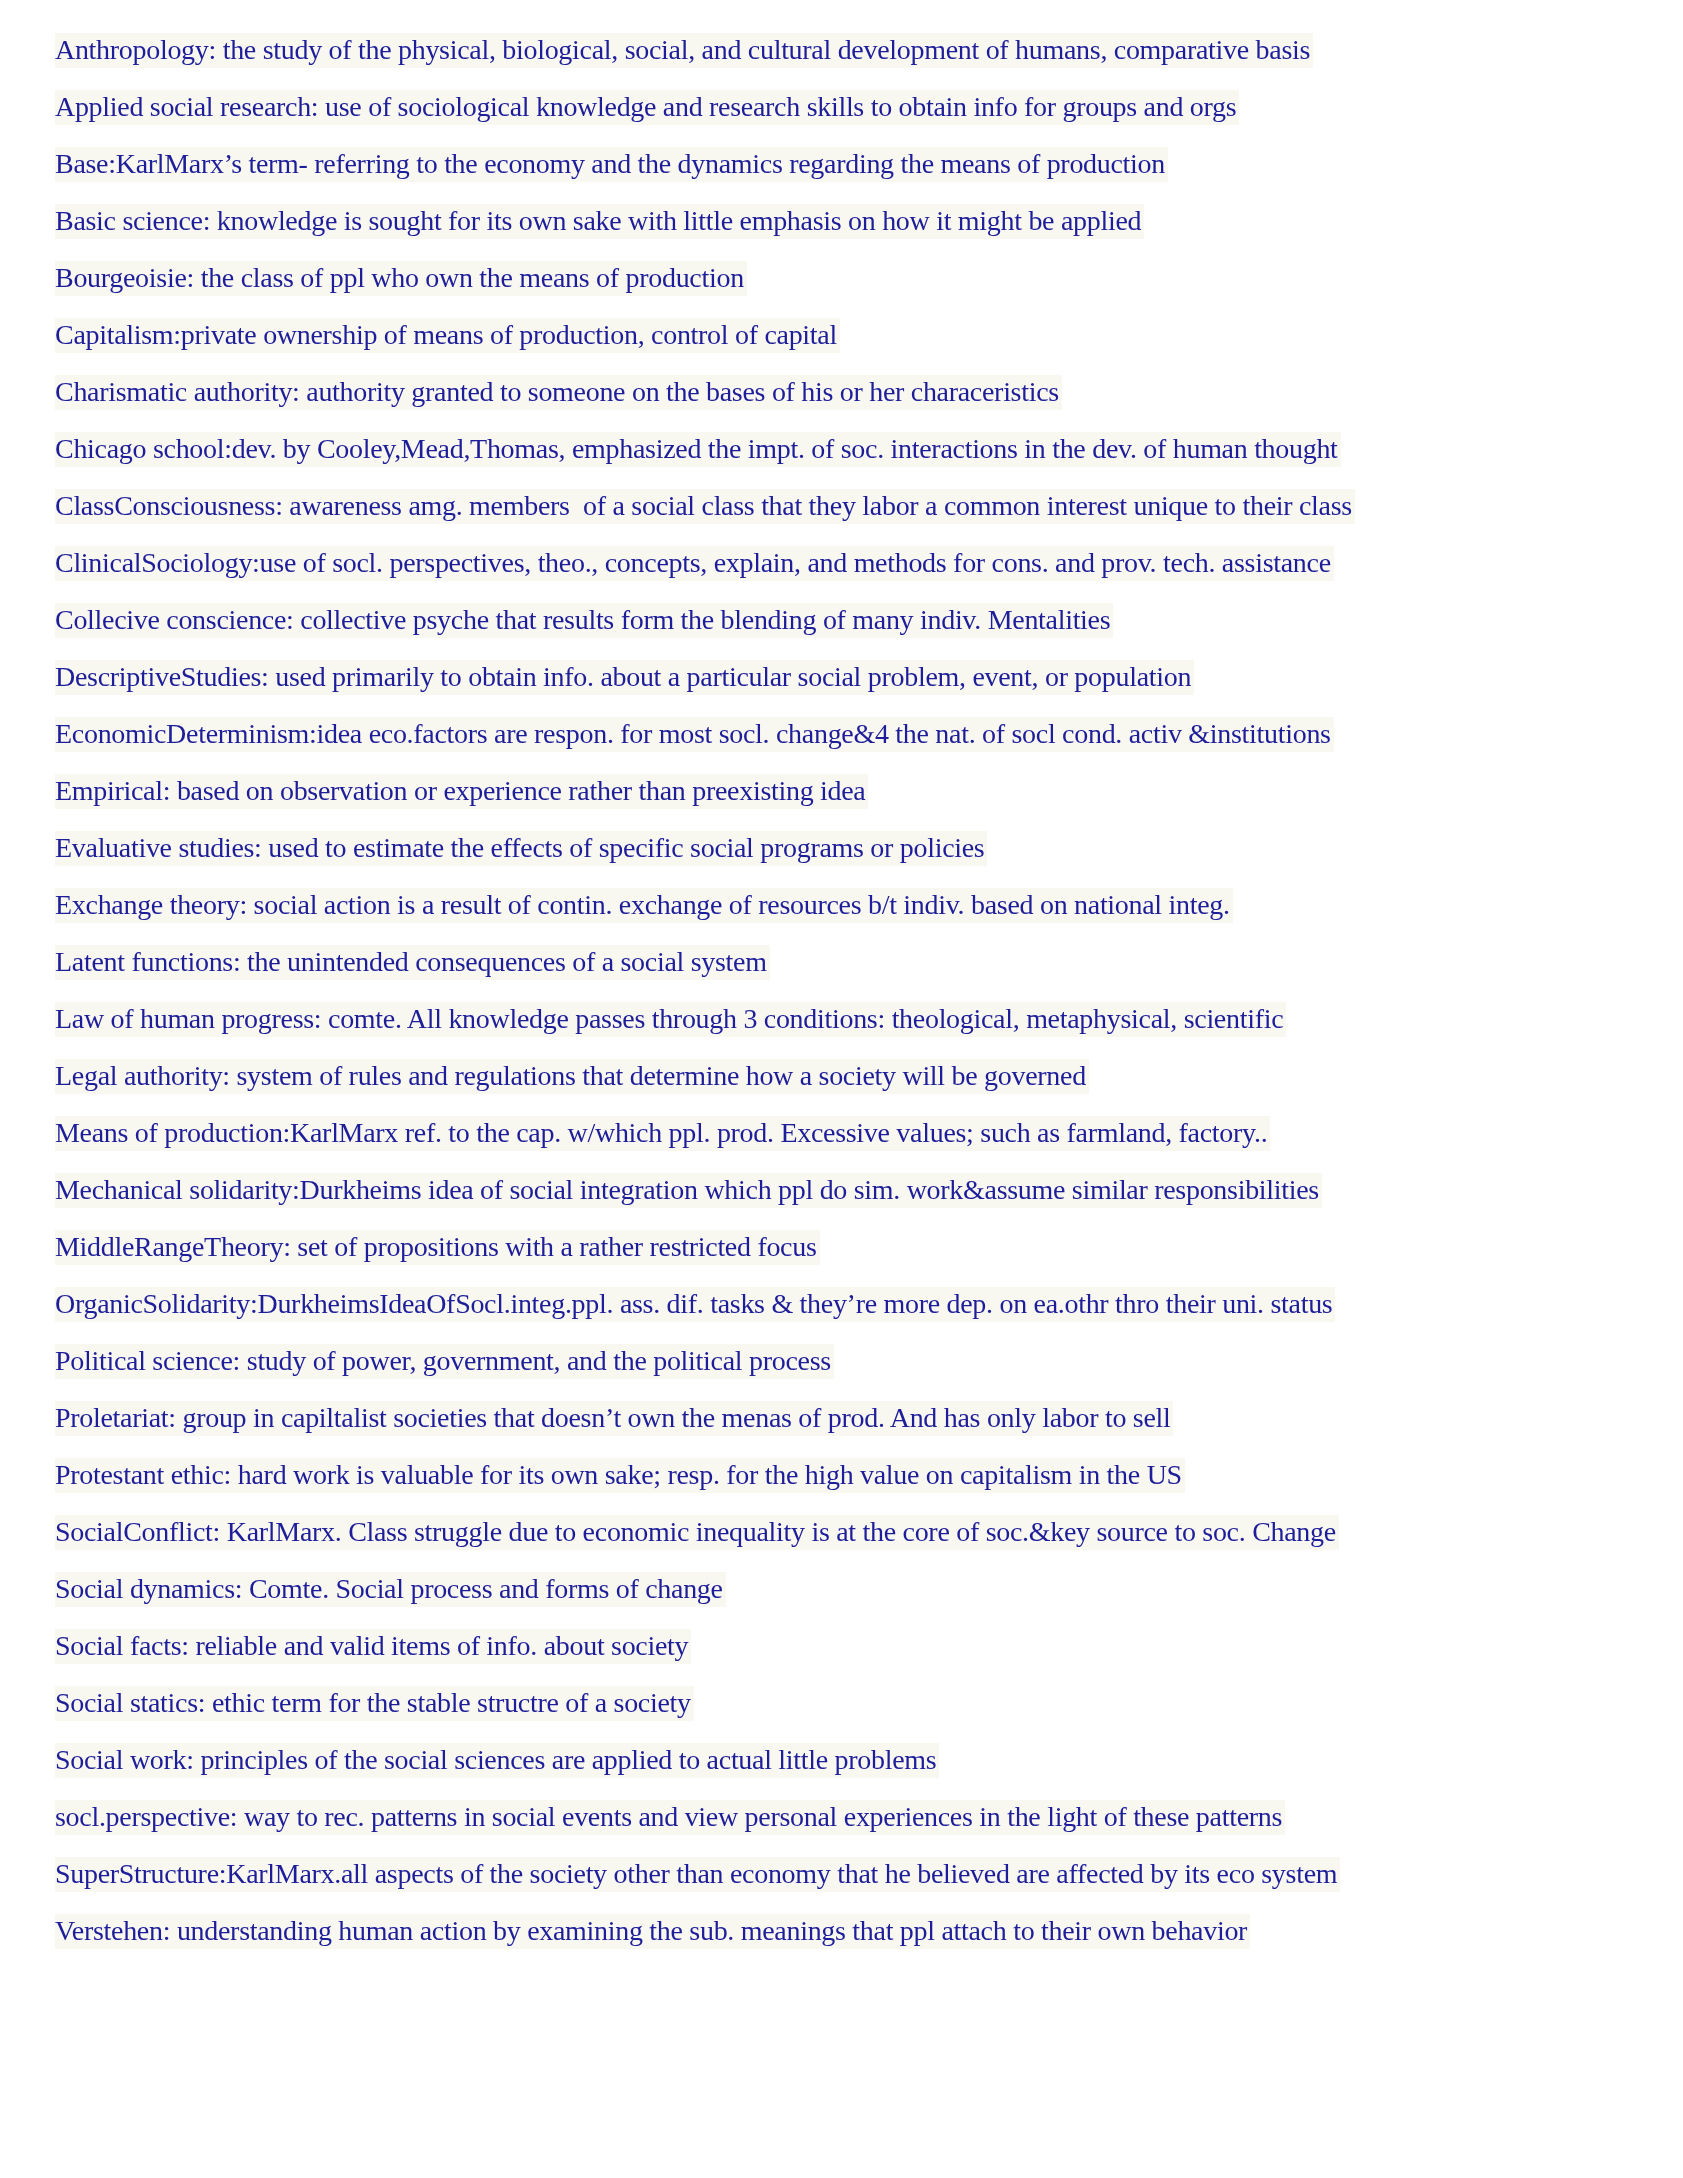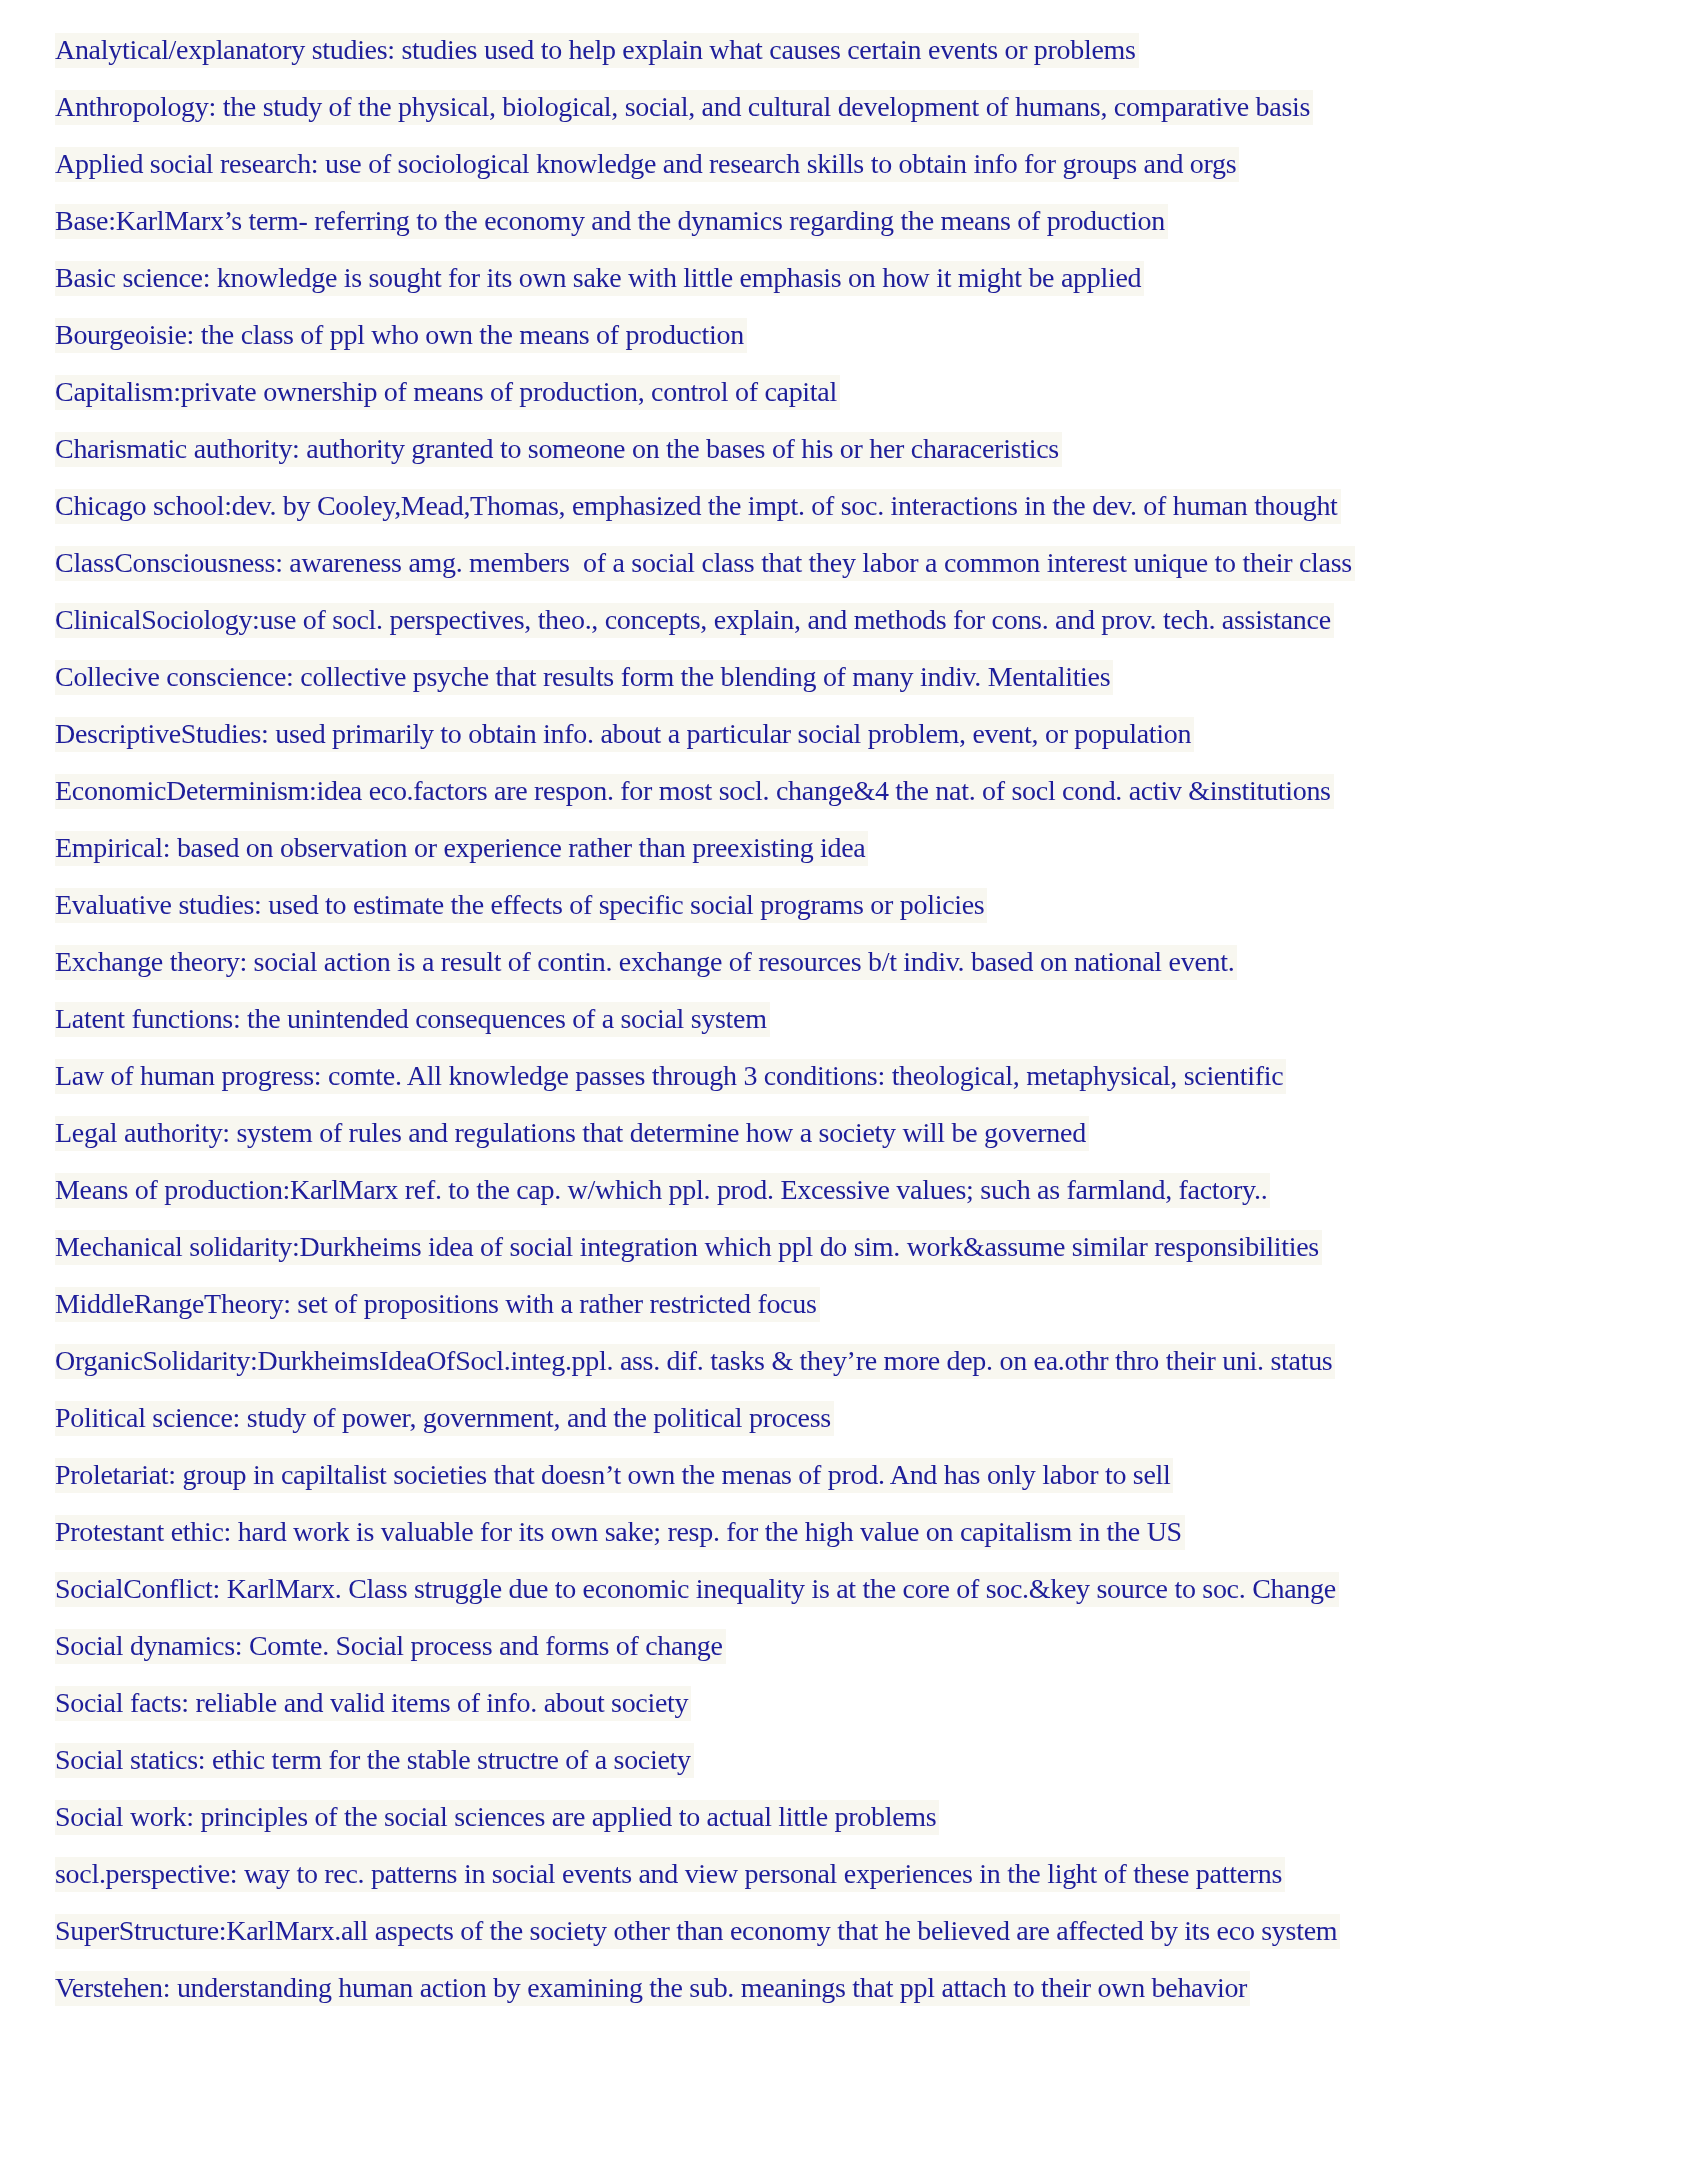--- a/index.html
+++ b/index.html
@@ -32,23 +32,20 @@
     white-space: pre;
     
     background: rgba(242, 240, 228, 0.55);
     padding: 1px 3px 2px 0;
   }
 </style>
 </head>
 <body>
 
 <div class="page">
-  <div class="line">
-      <span class="line-text">Analytical/explanatory studies: studies used to help explain what causes certain events or problems</span>
-    </div>
   <div class="line">
       <span class="line-text">Anthropology: the study of the physical, biological, social, and cultural development of humans, comparative basis</span>
     </div>
   <div class="line">
       <span class="line-text">Applied social research: use of sociological knowledge and research skills to obtain info for groups and orgs</span>
     </div>
   <div class="line">
       <span class="line-text">Base:KarlMarx’s term- referring to the economy and the dynamics regarding the means of production</span>
     </div>
   <div class="line">
@@ -81,21 +78,21 @@
   <div class="line">
       <span class="line-text">EconomicDeterminism:idea eco.factors are respon. for most socl. change&amp;4 the nat. of socl cond. activ &amp;institutions</span>
     </div>
   <div class="line">
       <span class="line-text">Empirical: based on observation or experience rather than preexisting idea</span>
     </div>
   <div class="line">
       <span class="line-text">Evaluative studies: used to estimate the effects of specific social programs or policies</span>
     </div>
   <div class="line">
-      <span class="line-text">Exchange theory: social action is a result of contin. exchange of resources b/t indiv. based on national event.</span>
+      <span class="line-text">Exchange theory: social action is a result of contin. exchange of resources b/t indiv. based on national integ.</span>
     </div>
   <div class="line">
       <span class="line-text">Latent functions: the unintended consequences of a social system</span>
     </div>
   <div class="line">
       <span class="line-text">Law of human progress: comte. All knowledge passes through 3 conditions: theological, metaphysical, scientific</span>
     </div>
   <div class="line">
       <span class="line-text">Legal authority: system of rules and regulations that determine how a society will be governed</span>
     </div>

